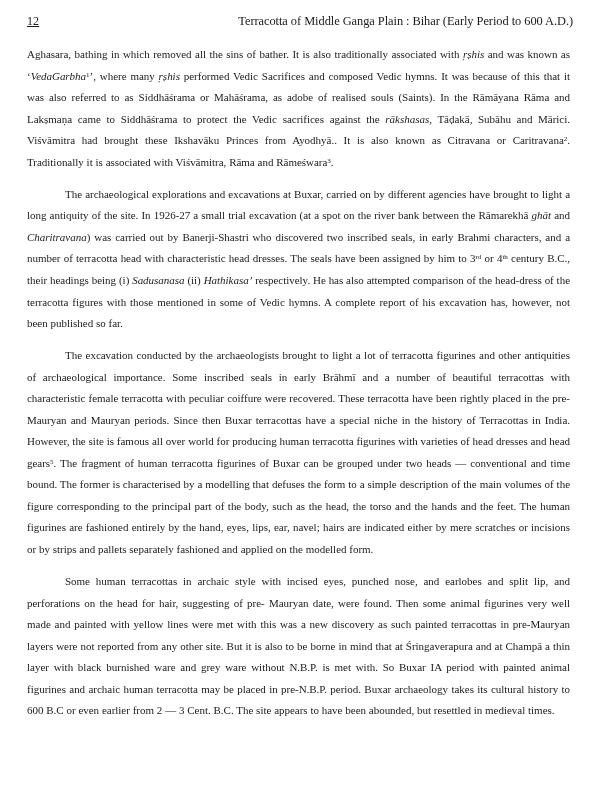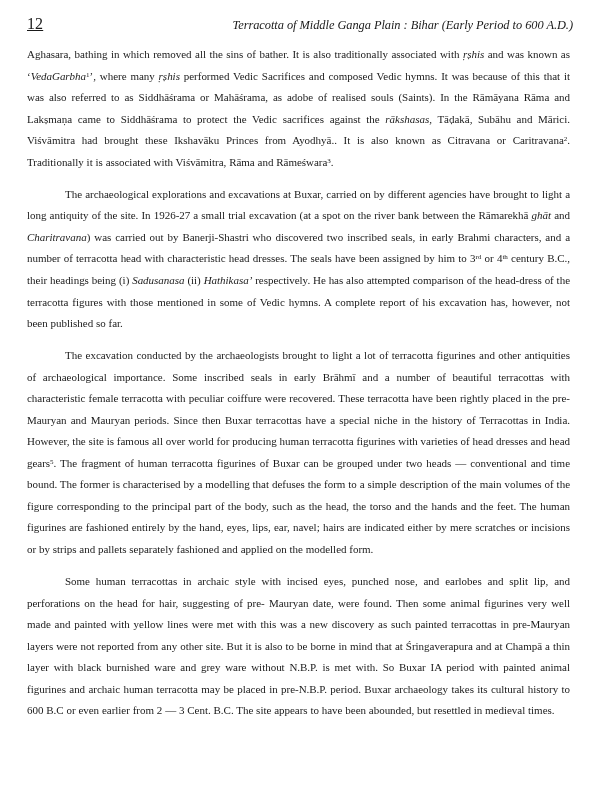--- a/index.html
+++ b/index.html
@@ -33,29 +33,28 @@
     left: 27px;
     width: 546px;
     display: flex;
     align-items: baseline;
     justify-content: flex-start;
     font-size: 12.6px;
     line-height: 1.2;
   }
   .folio {
     font-style: normal;
-    font-size: 16px;
+    font-size: 12px;
     letter-spacing: 0.1px;
     white-space: nowrap;
     text-decoration: underline;
   }
   .head-title {
     flex: 1;
     text-align: right;
-    font-style: italic;
     font-size: 12.4px;
     letter-spacing: -0.05px;
     white-space: nowrap;
   }
 
   
   .textblock {
     position: absolute;
     top: 44px;
     left: 27px;

